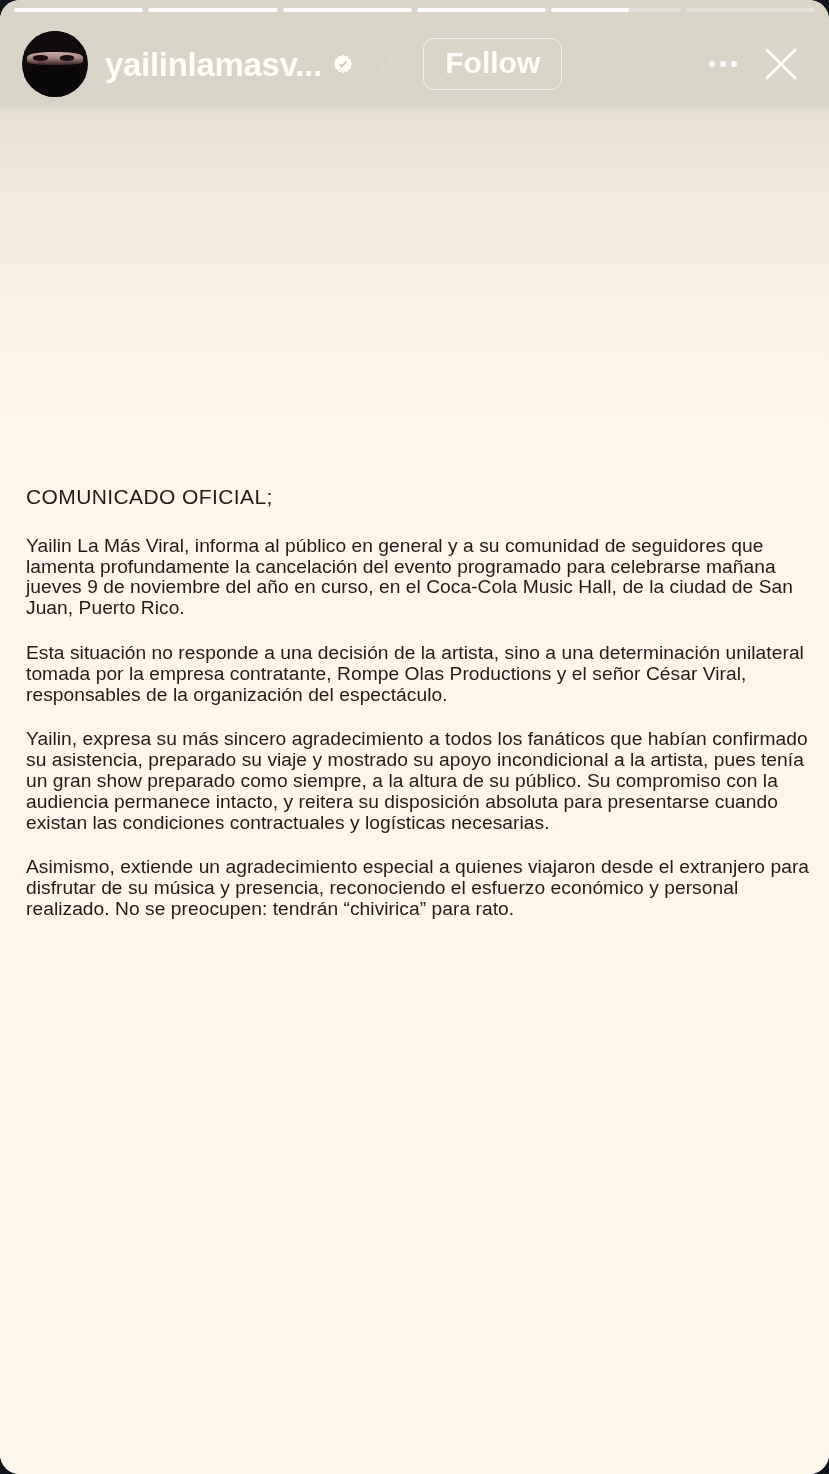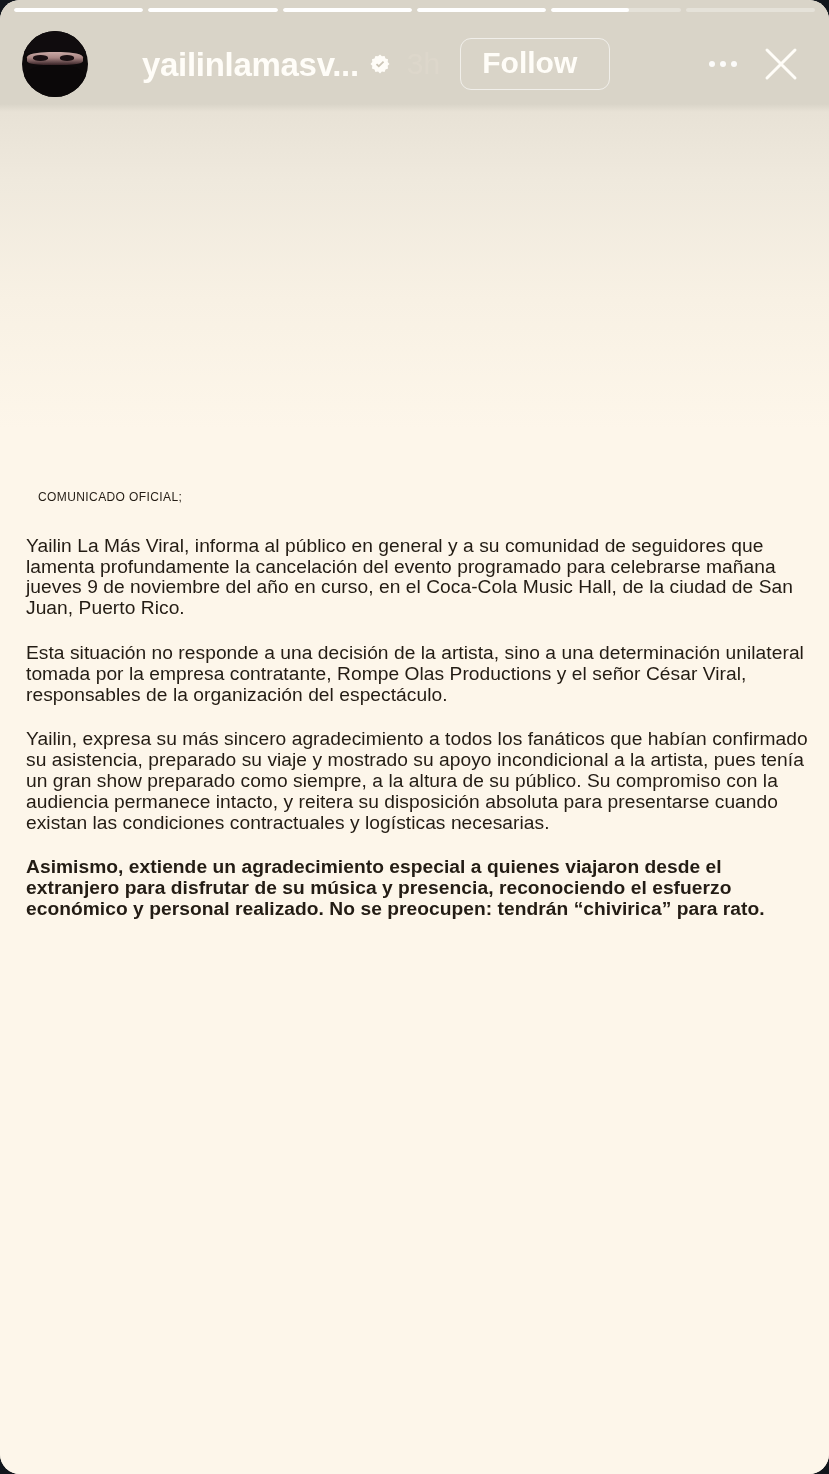--- a/index.html
+++ b/index.html
@@ -131,41 +131,40 @@
     margin-left: 17px;
     min-width: 0;
   }
   #username {
     font-size: 33px;
     font-weight: 600;
     color: #fffdf8;
     letter-spacing: -0.3px;
     white-space: nowrap;
     line-height: 1;
-    margin-left: 37px;
   }
   #verified-badge {
     margin-left: 10px;
     width: 22px;
     height: 22px;
     flex: 0 0 auto;
     display: block;
   }
   #timestamp {
     margin-left: 16px;
     font-size: 30px;
     color: #ddd7cb;
     white-space: nowrap;
     line-height: 1;
   }
 
   #follow-button {
     margin-left: 20px;
     flex: 0 0 auto;
-    padding: 9px 32px 11px 21px;
+    padding: 9px 21px 11px 21px;
     border: 1.6px solid rgba(255, 255, 255, 0.62);
     border-radius: 11px;
     font-size: 30px;
     font-weight: 600;
     color: #fffdf8;
     background: transparent;
     line-height: 1;
     white-space: nowrap;
     cursor: pointer;
   }
@@ -208,31 +207,30 @@
     left: 26px;
     right: 9px;
     top: 487px;
     z-index: 4;
     color: #231c14;
     font-size: 19.2px;
     line-height: 20.8px;
     letter-spacing: 0.05px;
   }
   #statement .headline {
-    font-size: 12px;
+    font-size: 21px;
     line-height: 20.8px;
-    margin: 0 0 28px 12px;
+    margin: 0 0 28px 0;
     letter-spacing: 0.4px;
   }
   #statement p.para {
     margin: 0 0 24px 0;
   }
   #statement p.para:last-child {
     margin-bottom: 12px;
-    font-weight: bold;
   }
 </style>
 </head>
 <body>
 
 <div id="story-card">
 
   <div id="story-background"></div>
 
   <div id="progress-bars">

